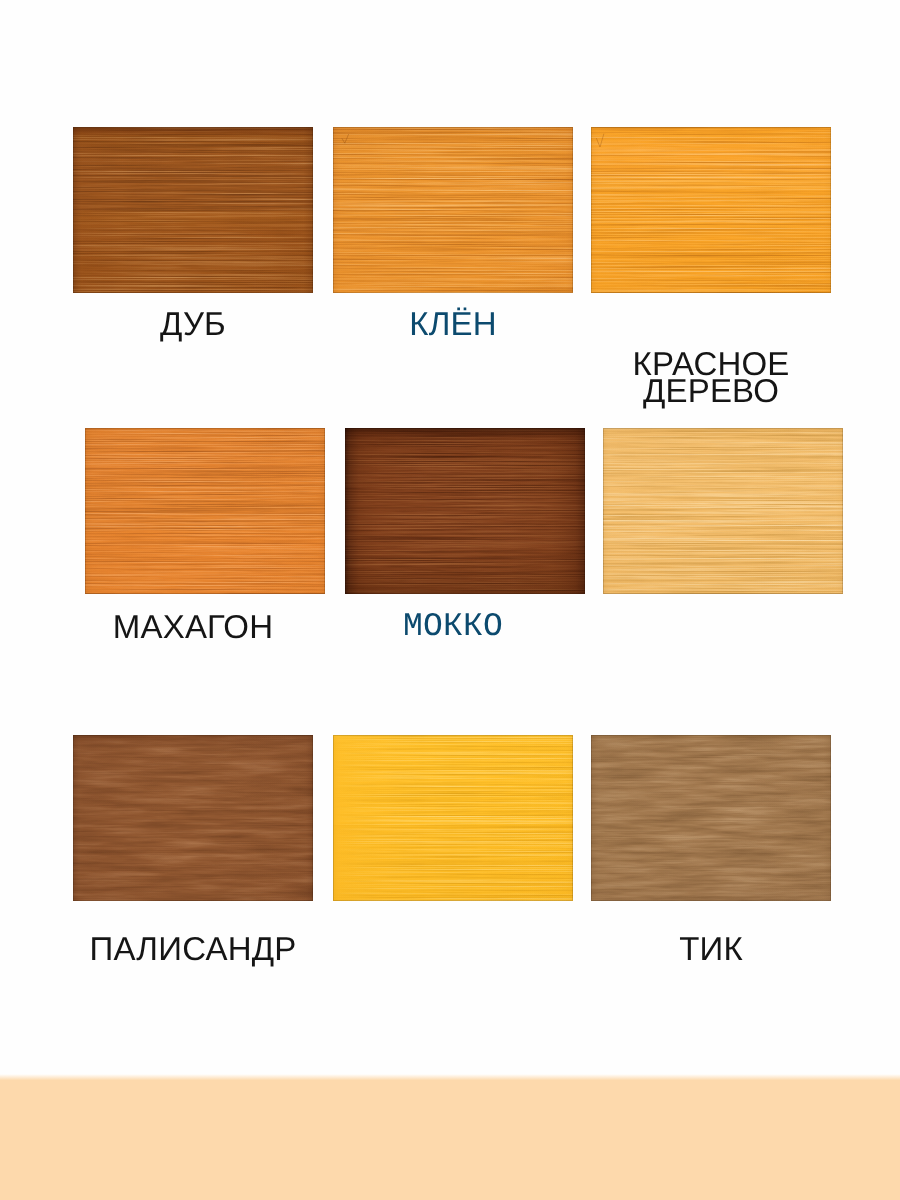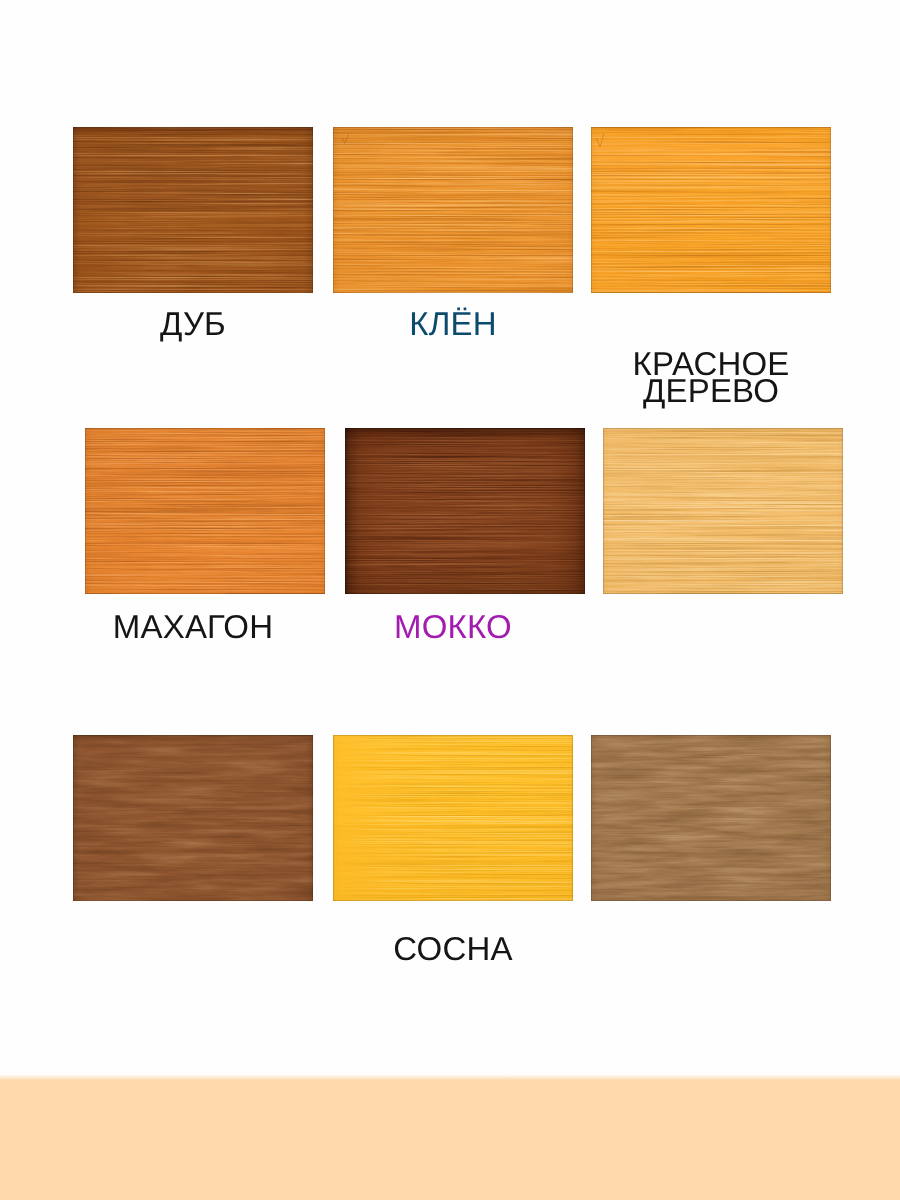--- a/index.html
+++ b/index.html
@@ -497,21 +497,21 @@
               <rect width="240" height="166" filter="url(#gl4)" fill="#fff"></rect>
             </g>
             <g opacity="0.16">
               <rect width="240" height="166" filter="url(#gf4)" fill="#fff"></rect>
             </g>
             <rect width="240" height="166" fill="url(#tn4)"></rect>
             <rect width="240" height="166" fill="url(#eg4)"></rect>
             <rect x="0" y="0" width="240" height="166" fill="none" stroke="#000" stroke-opacity="0.14" stroke-width="2"></rect>
           </svg>
         </div>
-      <div class="label" style="color: #a21caf;">МОККО</div>
+      <div class="label" style="color: #0c4a6e; font-family: Liberation Mono, monospace;">МОККО</div>
     </div>
 
     <div class="cell c3 r2">
       <div class="swatch">
           <svg width="240" height="166" viewBox="0 0 240 166">
             <defs>
               <linearGradient id="tn5" x1="0" y1="0" x2="0" y2="1">
                 <stop offset="0" stop-color="#c9913c" stop-opacity="0.26"></stop>
                 <stop offset="0.04" stop-color="#e6b266" stop-opacity="0.1"></stop>
                 <stop offset="0.3" stop-color="#f6c87e" stop-opacity="0.1"></stop>
@@ -573,20 +573,21 @@
               <rect width="240" height="166" filter="url(#gl6)" fill="#fff"></rect>
             </g>
             <g opacity="0.2">
               <rect width="240" height="166" filter="url(#gf6)" fill="#fff"></rect>
             </g>
             <rect width="240" height="166" fill="url(#tn6)"></rect>
             <rect width="240" height="166" fill="url(#eg6)"></rect>
             <rect x="0" y="0" width="240" height="166" fill="none" stroke="#000" stroke-opacity="0.14" stroke-width="2"></rect>
           </svg>
         </div>
+      <div class="label" style="color: rgb(21, 21, 21);">ПАЛИСАНДР</div>
     </div>
 
     <div class="cell c2 r3">
       <div class="swatch">
           <svg width="240" height="166" viewBox="0 0 240 166">
             <defs>
               <linearGradient id="tn7" x1="0" y1="0" x2="0" y2="1">
                 <stop offset="0" stop-color="#ffd24e" stop-opacity="0.22"></stop>
                 <stop offset="0.06" stop-color="#ffca3c" stop-opacity="0.12"></stop>
                 <stop offset="0.3" stop-color="#ffc636" stop-opacity="0.1"></stop>
@@ -612,21 +613,20 @@
               <rect width="240" height="166" filter="url(#gl7)" fill="#fff"></rect>
             </g>
             <g opacity="0.14">
               <rect width="240" height="166" filter="url(#gf7)" fill="#fff"></rect>
             </g>
             <rect width="240" height="166" fill="url(#tn7)"></rect>
             <rect width="240" height="166" fill="url(#eg7)"></rect>
             <rect x="0" y="0" width="240" height="166" fill="none" stroke="#000" stroke-opacity="0.14" stroke-width="2"></rect>
           </svg>
         </div>
-      <div class="label" style="color: rgb(21, 21, 21);">СОСНА</div>
     </div>
 
     <div class="cell c3 r3">
       <div class="swatch">
           <svg width="240" height="166" viewBox="0 0 240 166">
             <defs>
               <linearGradient id="tn8" x1="0" y1="0" x2="0" y2="1">
                 <stop offset="0" stop-color="#86602f" stop-opacity="0.26"></stop>
                 <stop offset="0.04" stop-color="#a0784f" stop-opacity="0.1"></stop>
                 <stop offset="0.3" stop-color="#ab8058" stop-opacity="0.08"></stop>
@@ -650,18 +650,19 @@
               <rect width="240" height="166" filter="url(#gl8)" fill="#fff"></rect>
             </g>
             <g opacity="0.24">
               <rect width="240" height="166" filter="url(#gf8)" fill="#fff"></rect>
             </g>
             <rect width="240" height="166" fill="url(#tn8)"></rect>
             <rect width="240" height="166" fill="url(#eg8)"></rect>
             <rect x="0" y="0" width="240" height="166" fill="none" stroke="#000" stroke-opacity="0.14" stroke-width="2"></rect>
           </svg>
         </div>
+      <div class="label" style="color: rgb(21, 21, 21);">ТИК</div>
     </div>
 
   </div>
 
   <div class="footer" style="background-color: rgb(253, 217, 172);"></div>
 </div>
 
 </body></html>

